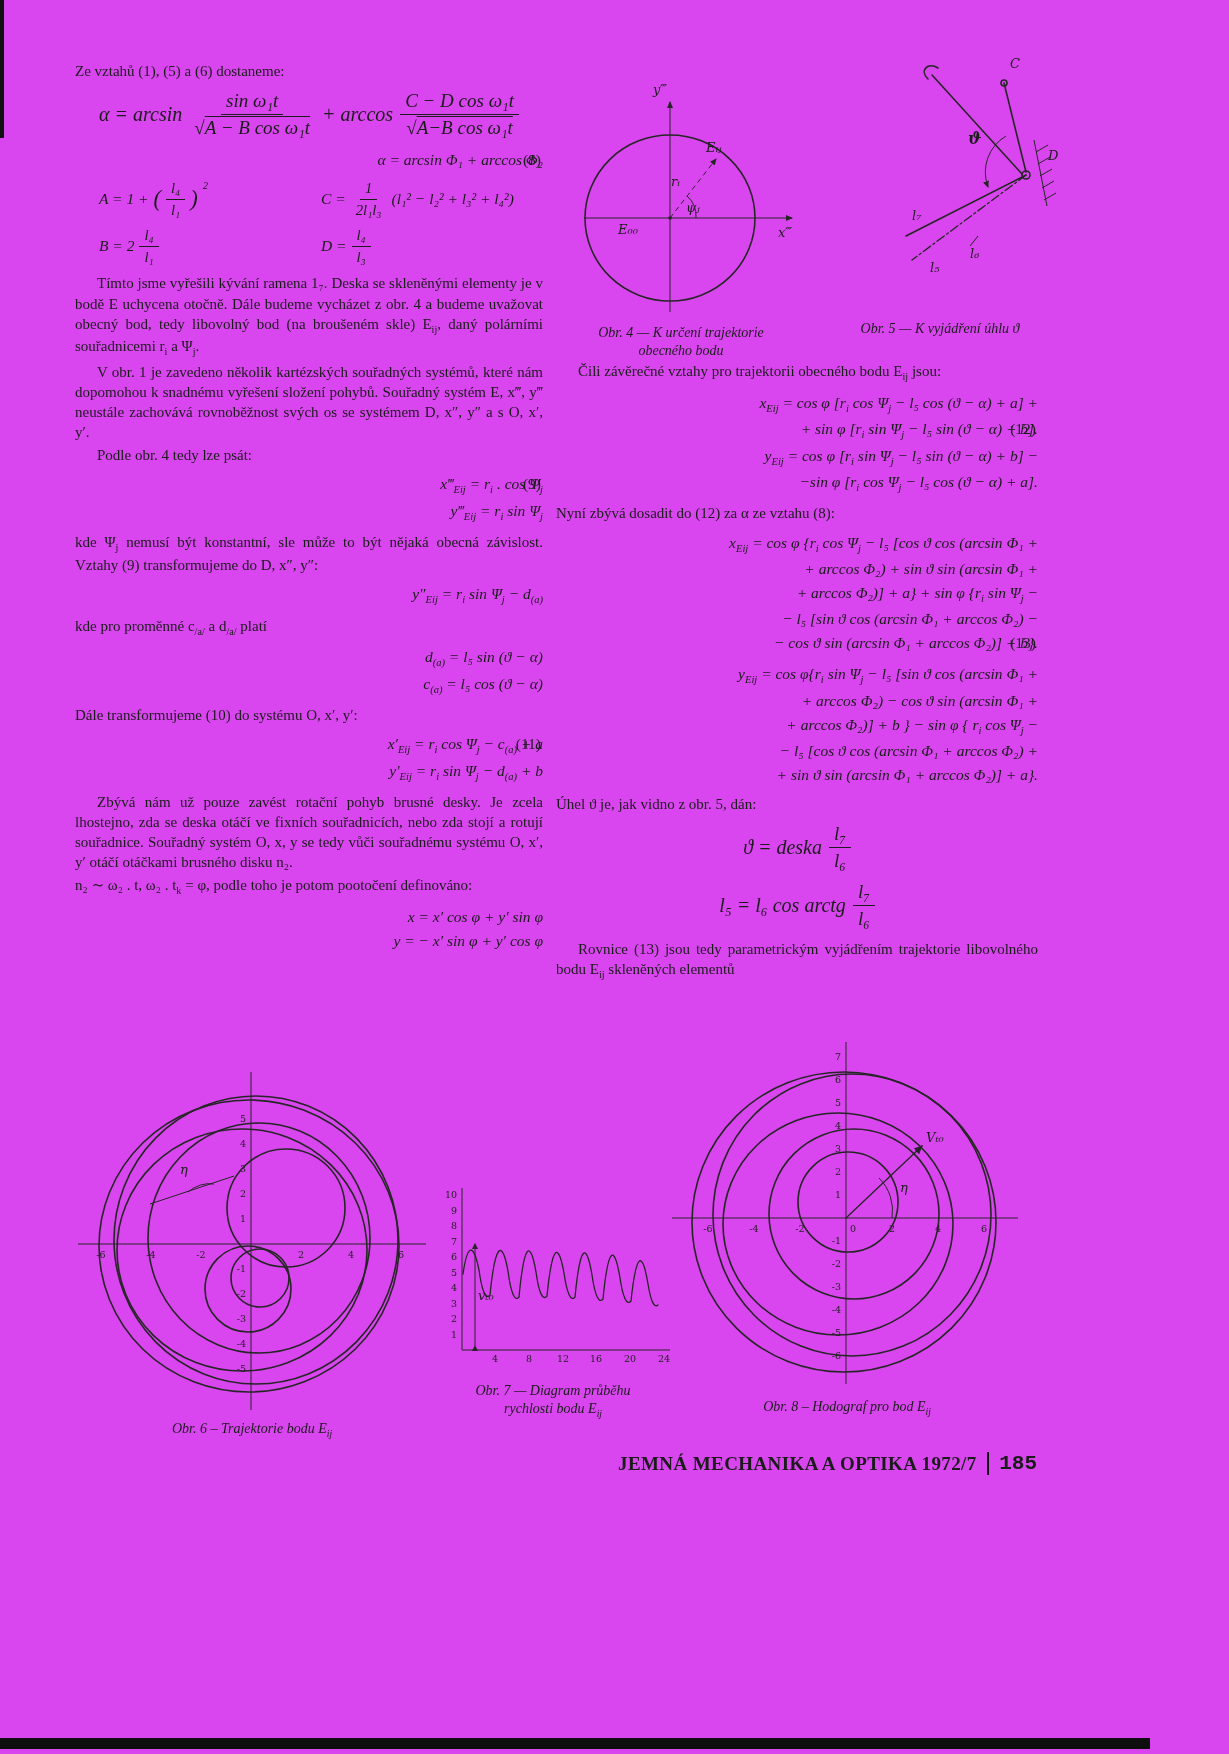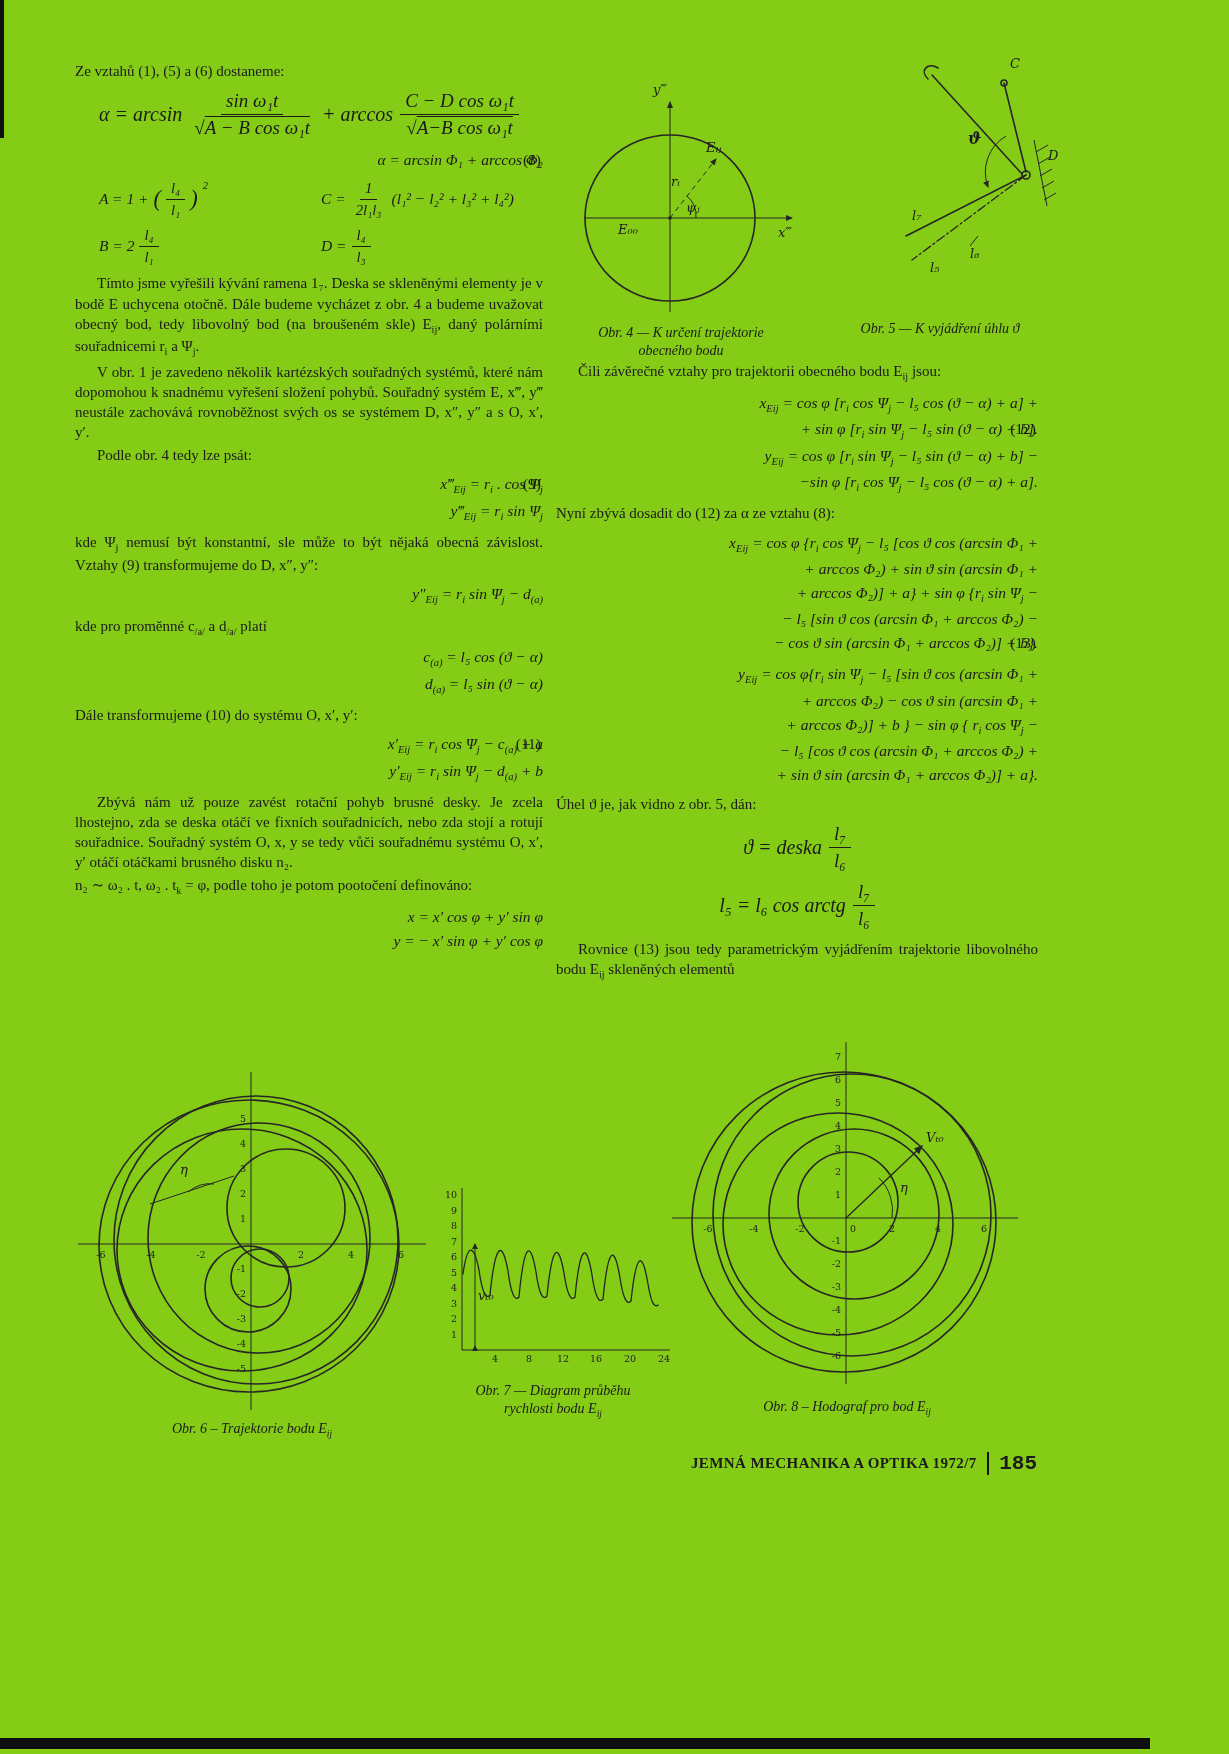--- a/index.html
+++ b/index.html
@@ -1,19 +1,19 @@
 <!DOCTYPE html>
 <html><head>
 <meta charset="utf-8">
 <style>
   * { margin:0; padding:0; box-sizing:border-box; }
   html,body { background:#d8d5cd; }
   .page {
     position:relative; width:1229px; height:1754px;
-    background:#84cc16; color:#1b1b1b; overflow:hidden;
+    background:#d946ef; color:#1b1b1b; overflow:hidden;
     font-family:"Liberation Serif","DejaVu Serif",serif;
     padding-left:16px;
   }
   .edge-mark-left { position:absolute; left:0; top:0; width:4px; height:138px; background:#101010; }
   .bottom-bar { position:absolute; left:0; bottom:5px; width:1150px; height:11px; background:#0e0e0e; }
 
   .col { position:absolute; }
   .col-left  { left:75px;  top:58px;  width:468px; }
   .col-right { left:556px; top:358px; width:482px; }
 
@@ -41,21 +41,21 @@
   .fig svg { display:block; }
   .caption { font-style:italic; font-size:14px; line-height:1.3; text-align:center; margin-top:6px; }
   .sk { stroke:#262626; fill:none; stroke-width:1.6; stroke-linecap:round; }
   .sk2 { stroke:#262626; fill:none; stroke-width:1.3; stroke-linecap:round; }
   .ax { stroke:#262626; fill:none; stroke-width:1; }
   .lbl { font-family:"DejaVu Serif","DejaVu Sans",serif; font-style:italic; font-size:13px; fill:#1c1c1c; }
   .lbl-big { font-size:16px; font-weight:bold; }
   .tick { font-family:"DejaVu Serif","DejaVu Sans",serif; font-size:9.5px; fill:#222; }
 
   .footer { position:absolute; top:1452px; right:192px; display:flex; align-items:center; gap:10px; font-weight:bold; }
-  .footer .journal { font-size:15px; letter-spacing:0.4px; }
+  .footer .journal { font-size:19px; letter-spacing:0.4px; }
   .footer .fdiv { width:2.5px; height:23px; background:#111; }
   .footer .pagenum { font-size:21px;font-family:Liberation Mono, monospace; }
 </style>
 </head>
 <body>
 
 <div class="page">
   <div class="edge-mark-left"></div>
 
   <div class="col col-left body-text">
@@ -127,22 +127,22 @@
 
     <p>kde Ψ<sub>j</sub> nemusí být konstantní, sle může to být nějaká obecná závislost. Vztahy (9) transformujeme do D, x″, y″:</p>
 
     <div class="eq">
       <div class="line"><span>y″<sub>Eij</sub> = r<sub>i</sub> sin Ψ<sub>j</sub> − d<sub>(a)</sub></span></div>
     </div>
 
     <p>kde pro proměnné c<sub>/a/</sub> a d<sub>/a/</sub> platí</p>
 
     <div class="eq">
+      <div class="line"><span>d<sub>(a)</sub> = l₅ sin (ϑ − α)</span></div>
       <div class="line"><span>c<sub>(a)</sub> = l₅ cos (ϑ − α)</span></div>
-      <div class="line"><span>d<sub>(a)</sub> = l₅ sin (ϑ − α)</span></div>
     </div>
 
     <p>Dále transformujeme (10) do systému O, x′, y′:</p>
 
     <div class="eq">
       <div class="line"><span>x′<sub>Eij</sub> = r<sub>i</sub> cos Ψ<sub>j</sub> − c<sub>(a)</sub> + a</span><span class="eqnum">(11)</span></div>
       <div class="line"><span>y′<sub>Eij</sub> = r<sub>i</sub> sin Ψ<sub>j</sub> − d<sub>(a)</sub> + b</span></div>
     </div>
 
     <p class="ind">Zbývá nám už pouze zavést rotační pohyb brusné desky. Je zcela lhostejno, zda se deska otáčí ve fixních souřadnicích, nebo zda stojí a rotují souřadnice. Souřadný systém O, x, y se tedy vůči souřadnému systému O, x′, y′ otáčí otáčkami brusného disku n₂.</p>

